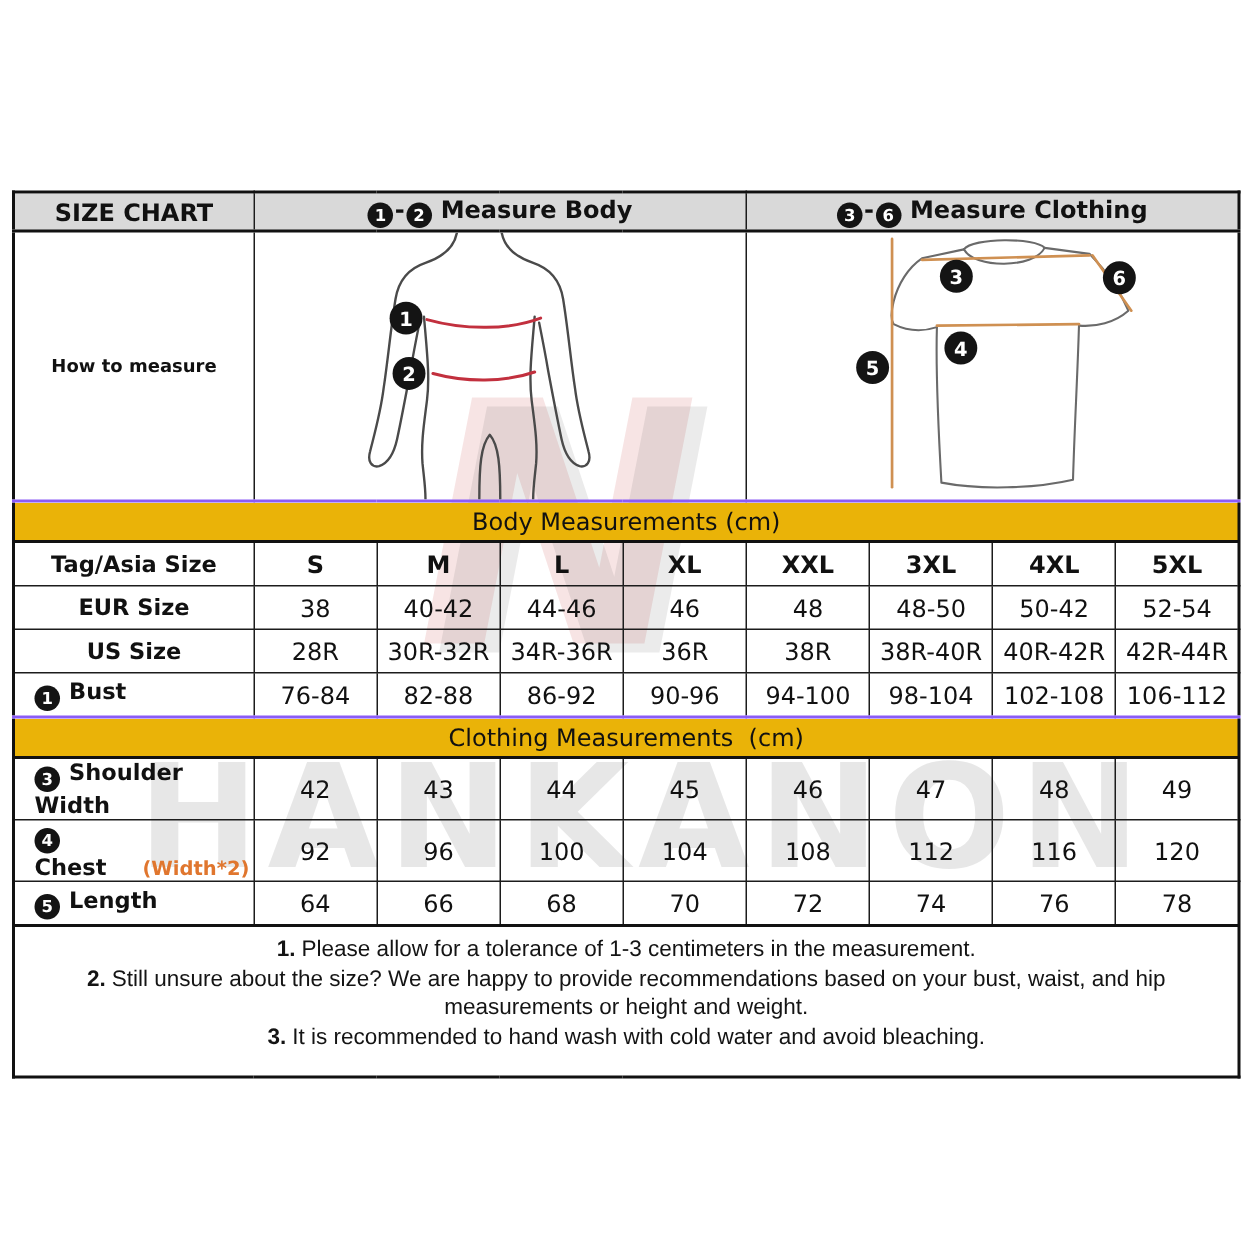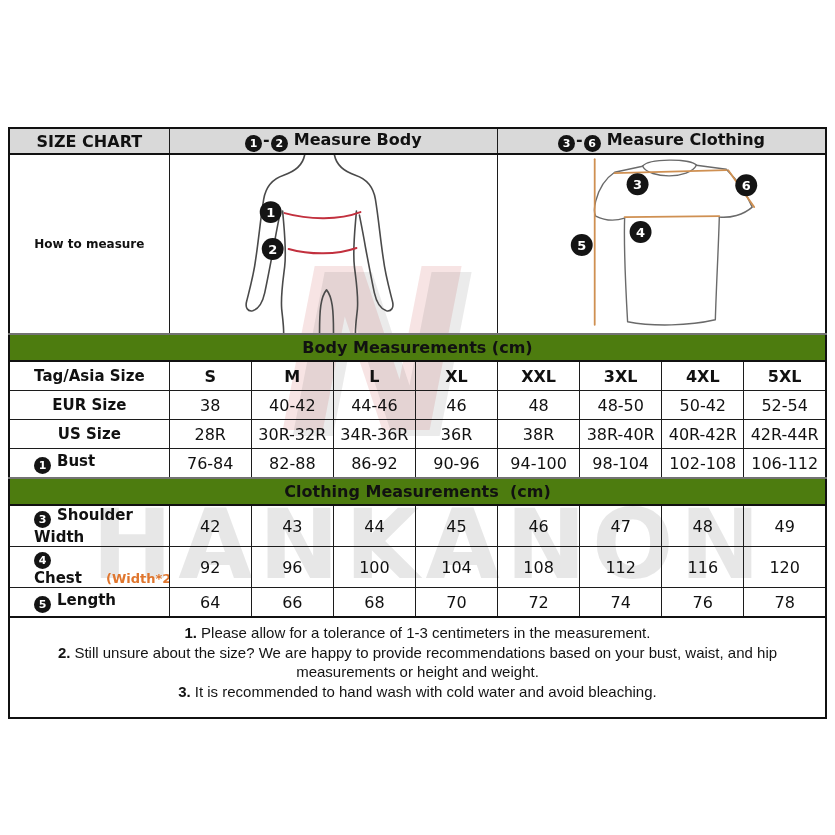--- a/index.html
+++ b/index.html
@@ -28,27 +28,27 @@
     border:2px solid #111;background:transparent;
   }
   td{border:1px solid #1c1c1c;text-align:center;vertical-align:middle;
      padding:0;background:transparent;overflow:hidden;}
   .hdr-row td{
     background:#d9d9d9;height:24px;font-weight:bold;font-size:16px;
     border-bottom:2px solid #111;
   }
   .illus-row td{height:178px;}
   .band td{
-    background:#4d7c0f;height:25px;font-weight:bold;font-size:16px;
-    border-top:2px solid #737373;border-bottom:2px solid #111;white-space:pre-wrap;
+    background:#eab308;height:25px;font-weight:normal;font-size:16px;
+    border-top:2px solid #8b5cf6;border-bottom:2px solid #111;white-space:pre-wrap;
   }
   .cols-row td{height:28px;font-weight:bold;font-size:16px;}
   .data-row td{height:28px;font-size:16px;}
   td.rowlabel{font-weight:bold;font-size:15px;}
-  td.rowlabel-left{font-weight:bold;font-size:15px;text-align:left;padding-left:24px;}
+  td.rowlabel-left{font-weight:bold;font-size:15px;text-align:left;padding-left:13px;}
   .suffix-orange{color:#e0762e;font-weight:bold;font-size:13px;margin-left:24px;}
   .howto{font-weight:bold;font-size:12px;}
   
   .badge{
     display:inline-flex;align-items:center;justify-content:center;
     width:17px;height:17px;border-radius:50%;background:#141414;color:#fff;
     font-size:11px;font-weight:bold;vertical-align:-3px;line-height:1;
   }
   .hdr-row .badge{vertical-align:-2px;}
   .rowlabel-left .badge{margin-right:6px;}

